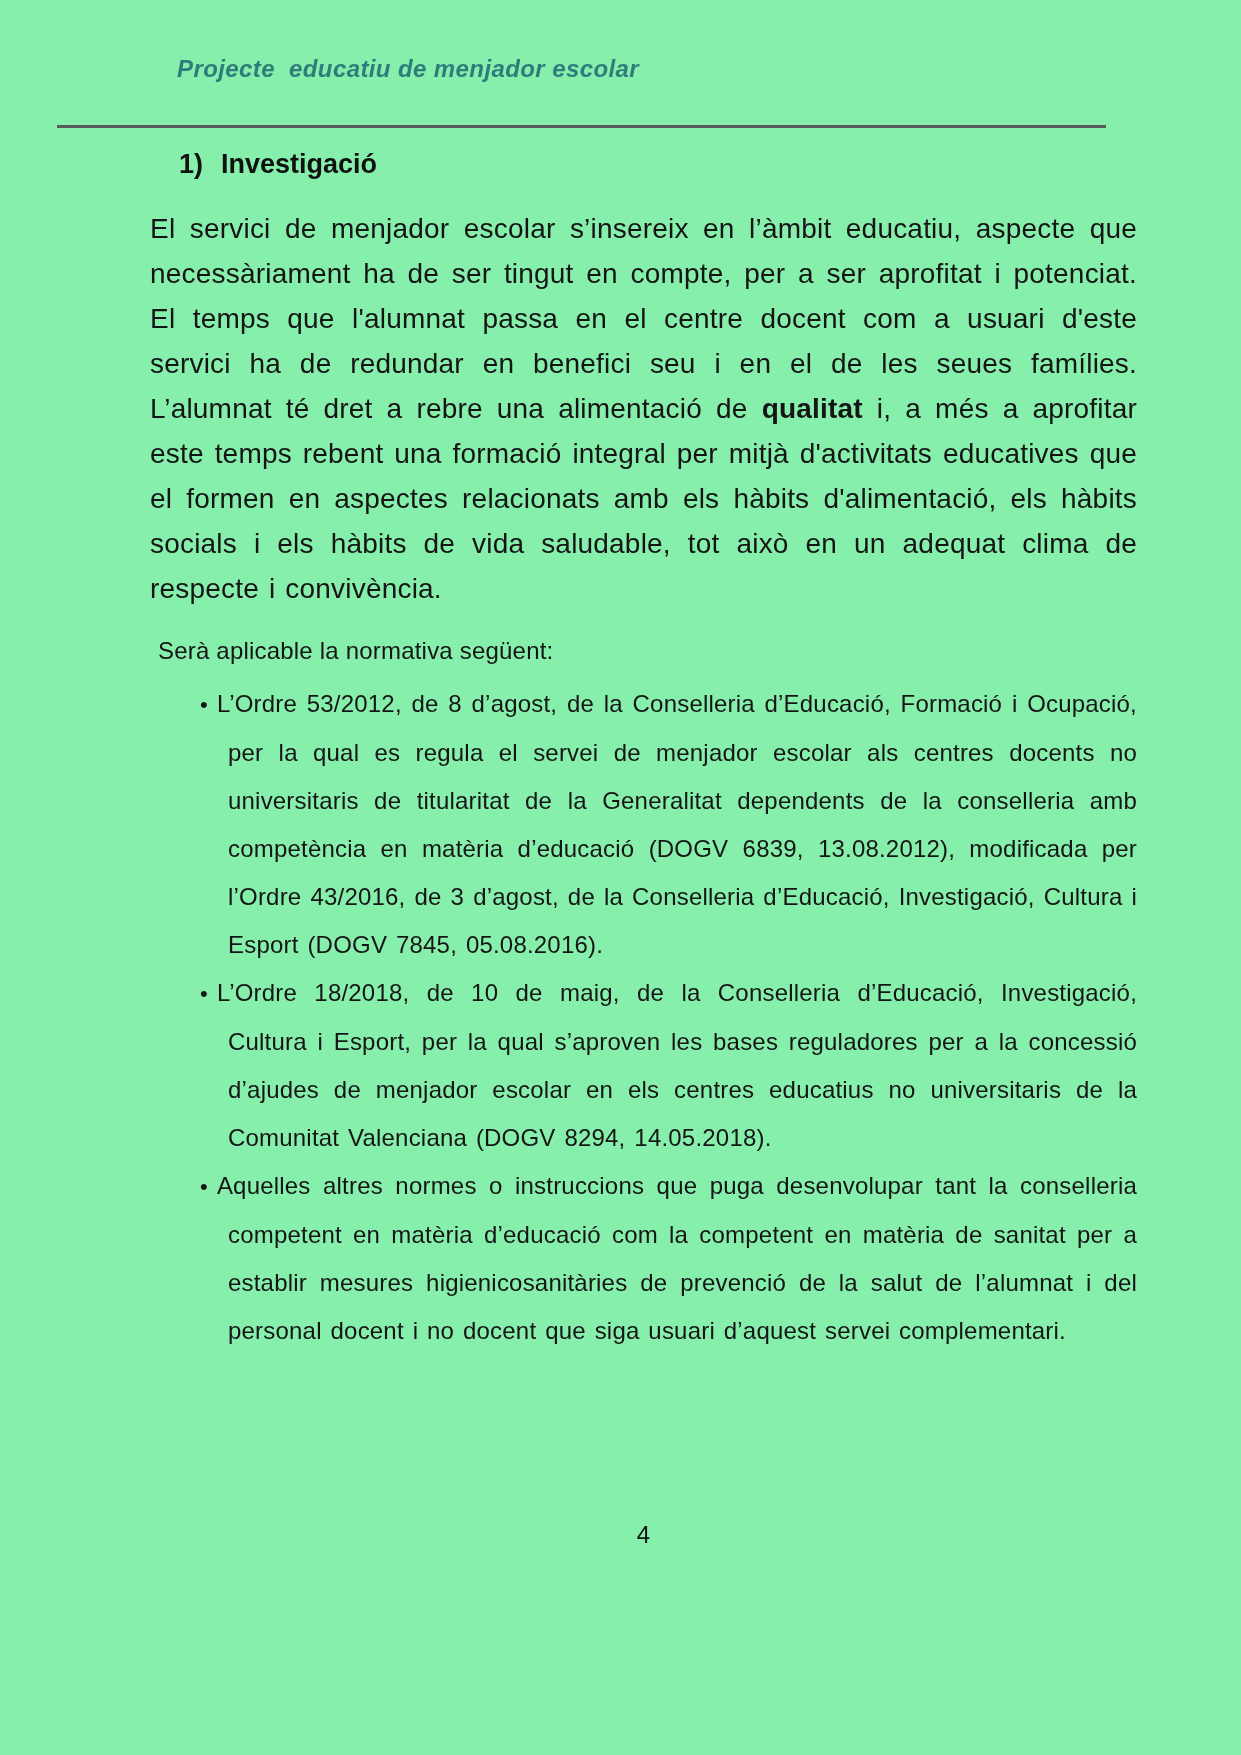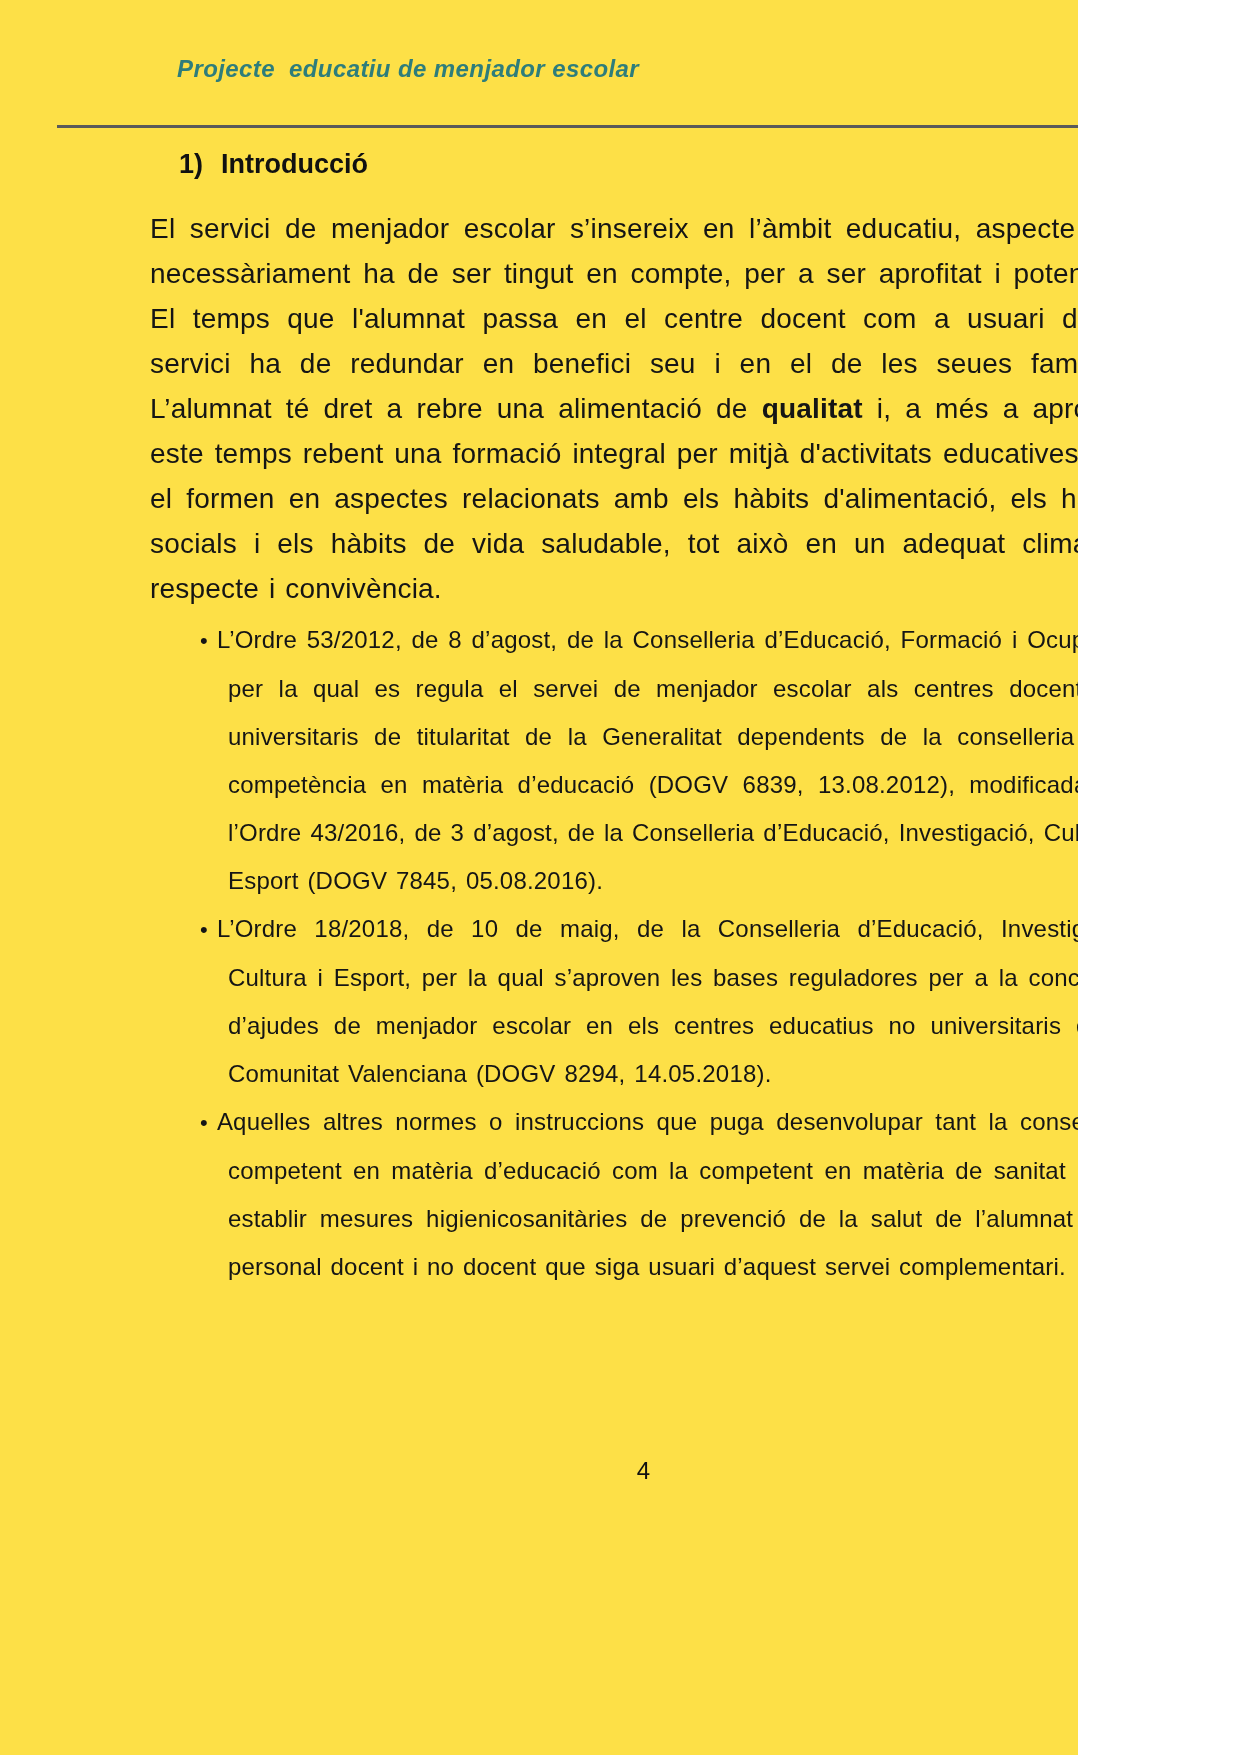--- a/index.html
+++ b/index.html
@@ -1,21 +1,21 @@
 <!DOCTYPE html>
 <html><head>
 <meta charset="utf-8">
 <style>
   * { box-sizing: border-box; }
   html, body { margin: 0; padding: 0; background: #ffffff; }
   .page {
     position: relative;
-    width: 1078px;
+    width: 1241px;
     height: 1755px;
-    background: #fde047;
+    background: #86efac;
     font-family: "Liberation Sans", sans-serif;
     color: #151515;
     overflow: hidden;
   }
   .doc-header {
     position: absolute;
     left: 177px;
     top: 55px;
     font-size: 24px;
     font-weight: 700;
@@ -95,24 +95,25 @@
 <body>
 
 <div class="page">
 
   <div class="doc-header">Projecte  educatiu de menjador escolar</div>
 
   <hr class="rule">
 
   <main class="content">
 
-    <h1 class="section-heading"><span class="sec-num">1)</span><span class="sec-title">Introducció</span></h1>
+    <h1 class="section-heading"><span class="sec-num">1)</span><span class="sec-title">Investigació</span></h1>
 
     <p class="body-par"><span>El servici de menjador escolar s’insereix en l’àmbit educatiu, aspecte que necessàriament ha de ser tingut en compte, per a ser aprofitat i potenciat. El temps que l'alumnat passa en el centre docent com a usuari d'este servici ha de redundar en benefici seu i en el de les seues famílies. L’alumnat té dret a rebre una alimentació de </span><strong>qualitat</strong><span> i, a més a aprofitar este temps rebent una formació integral per mitjà d'activitats educatives que el formen en aspectes relacionats amb els hàbits d'alimentació, els hàbits socials i els hàbits de vida saludable, tot això en un adequat clima de respecte i convivència.</span></p>
 
+    <p class="lead">Serà aplicable la normativa següent:</p>
 
     <ul class="norm-list">
       <li><span class="bullet">•</span><span>L’Ordre 53/2012, de 8 d’agost, de la Conselleria d’Educació, Formació i Ocupació, per la qual es regula el servei de menjador escolar als centres docents no universitaris de titularitat de la Generalitat dependents de la conselleria amb competència en matèria d’educació (DOGV 6839, 13.08.2012), modificada per l’Ordre 43/2016, de 3 d’agost, de la Conselleria d’Educació, Investigació, Cultura i Esport (DOGV 7845, 05.08.2016).</span></li>
       <li><span class="bullet">•</span><span>L’Ordre 18/2018, de 10 de maig, de la Conselleria d’Educació, Investigació, Cultura i Esport, per la qual s’aproven les bases reguladores per a la concessió d’ajudes de menjador escolar en els centres educatius no universitaris de la Comunitat Valenciana (DOGV 8294, 14.05.2018).</span></li>
       <li><span class="bullet">•</span><span>Aquelles altres normes o instruccions que puga desenvolupar tant la conselleria competent en matèria d’educació com la competent en matèria de sanitat per a establir mesures higienicosanitàries de prevenció de la salut de l’alumnat i del personal docent i no docent que siga usuari d’aquest servei complementari.</span></li>
     </ul>
 
     <div class="page-number">4</div>
 
   </main>

